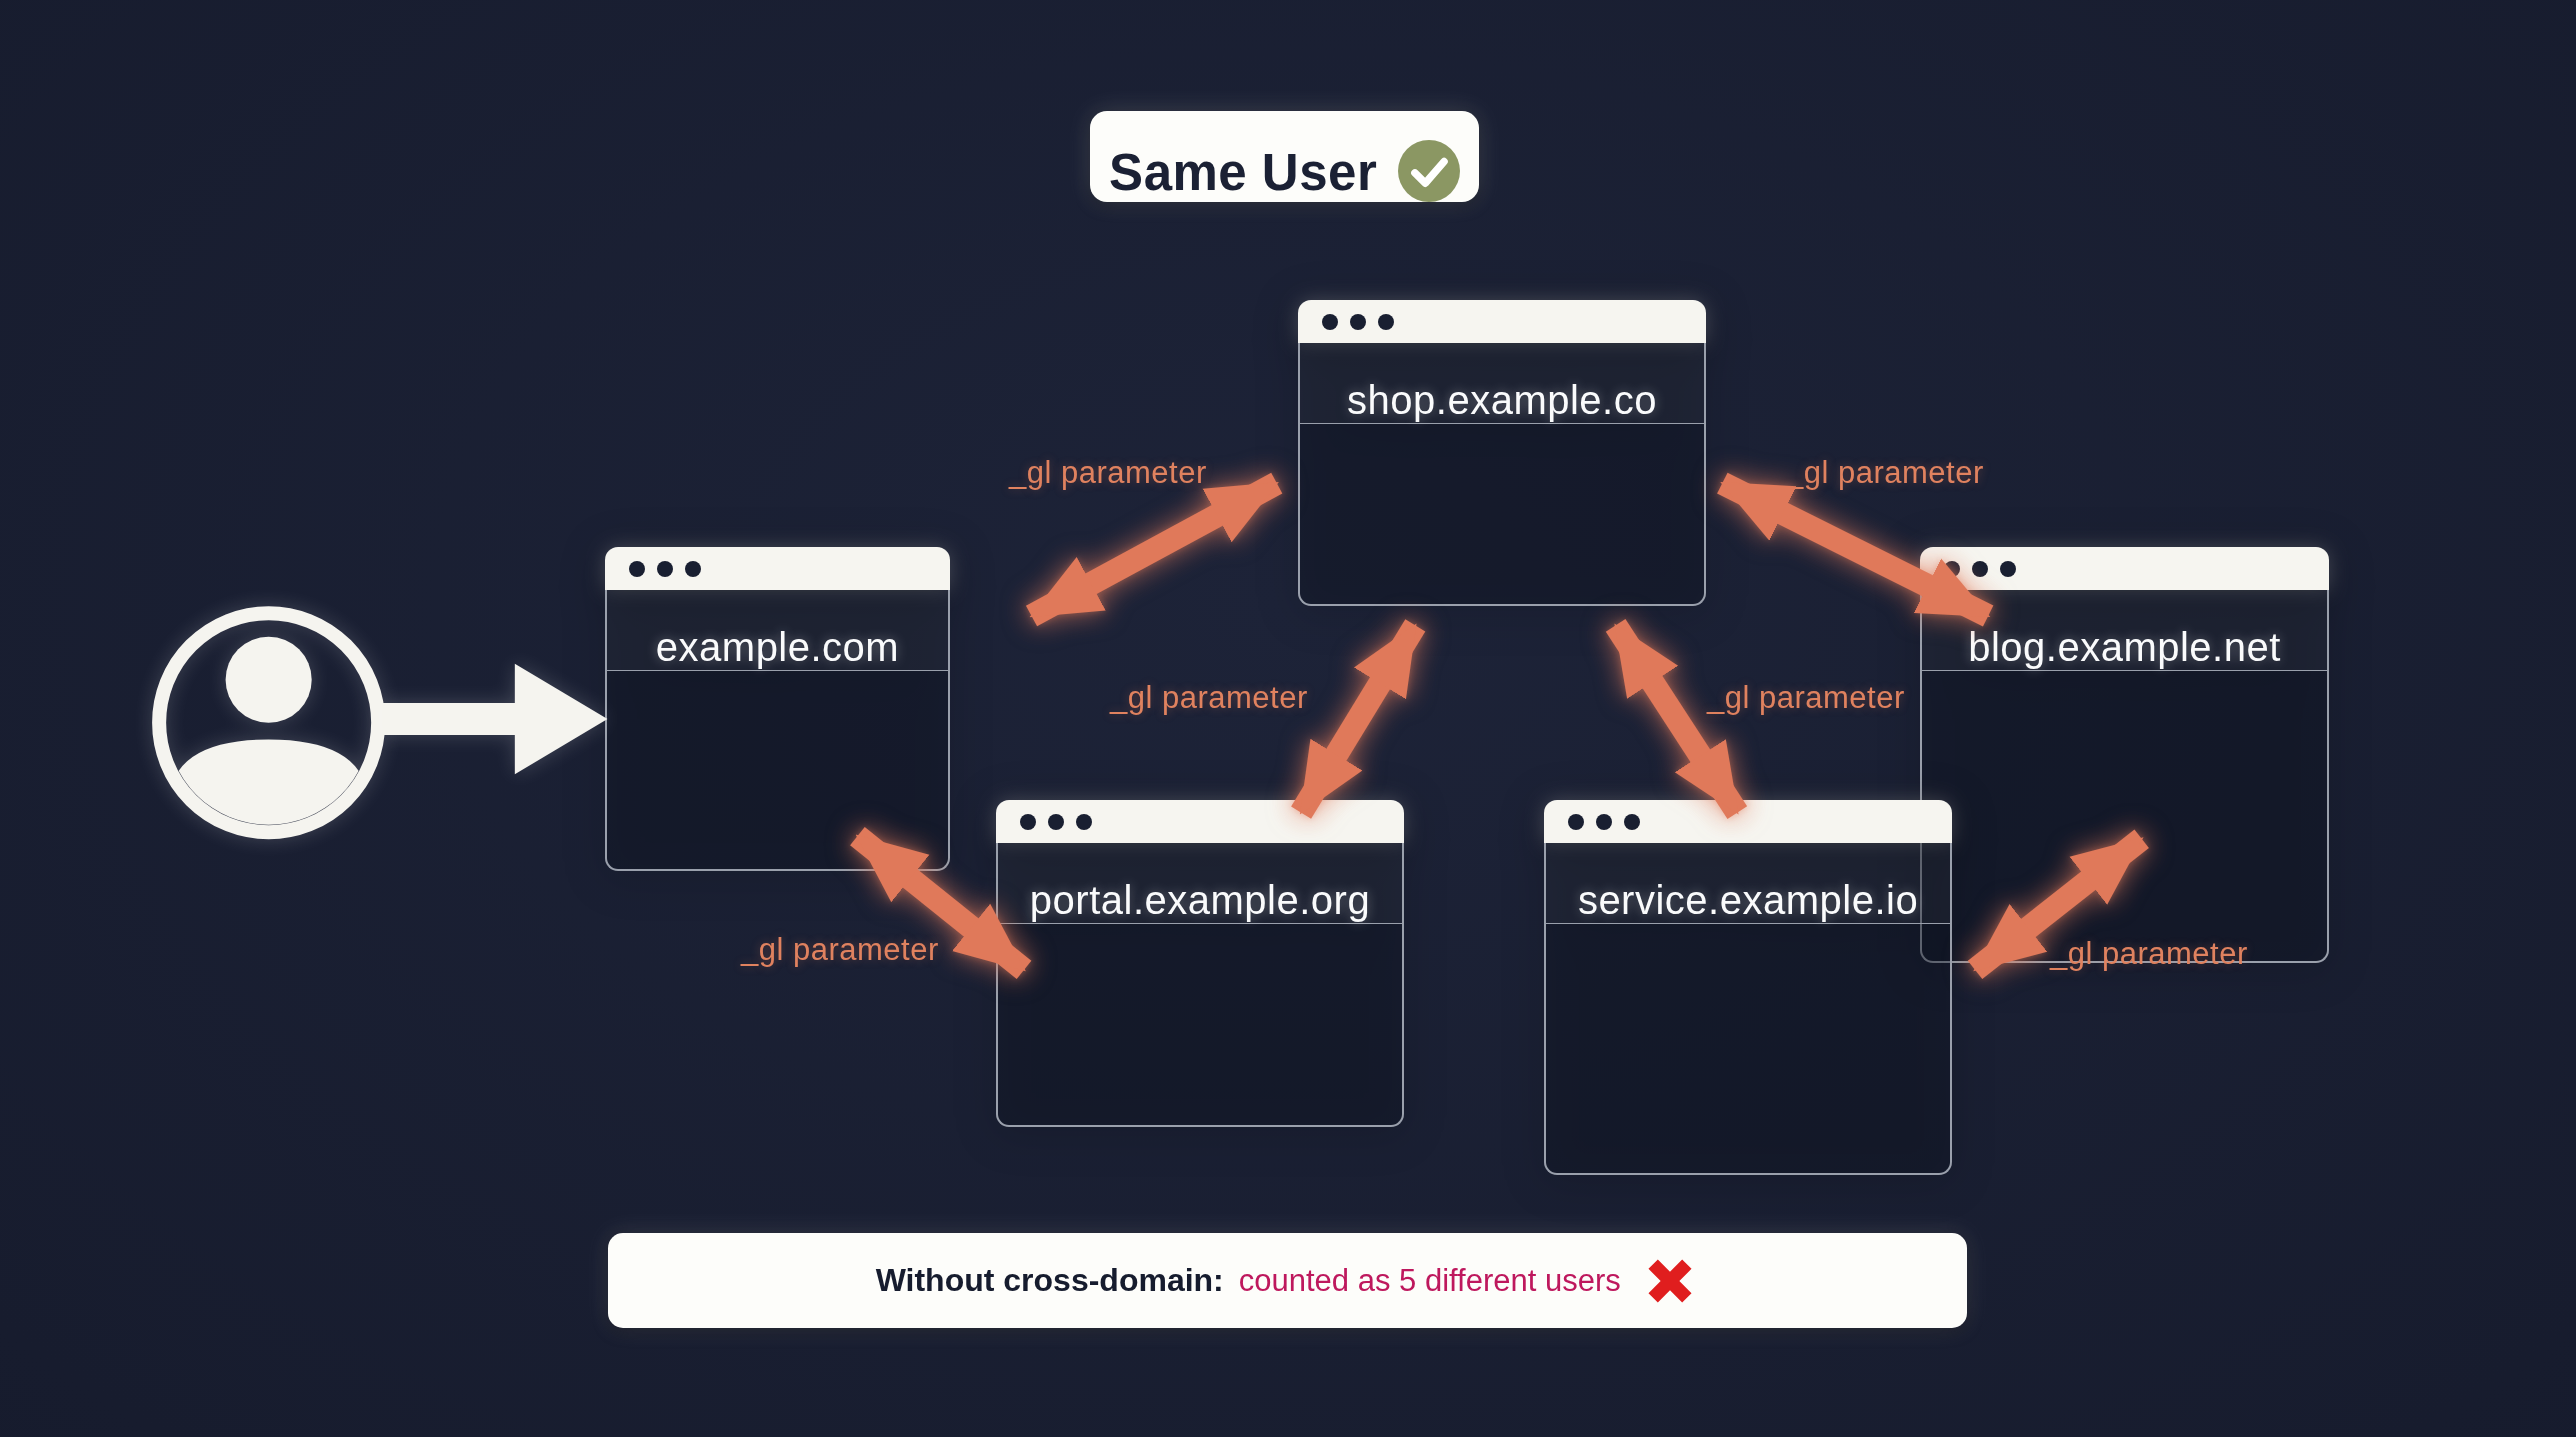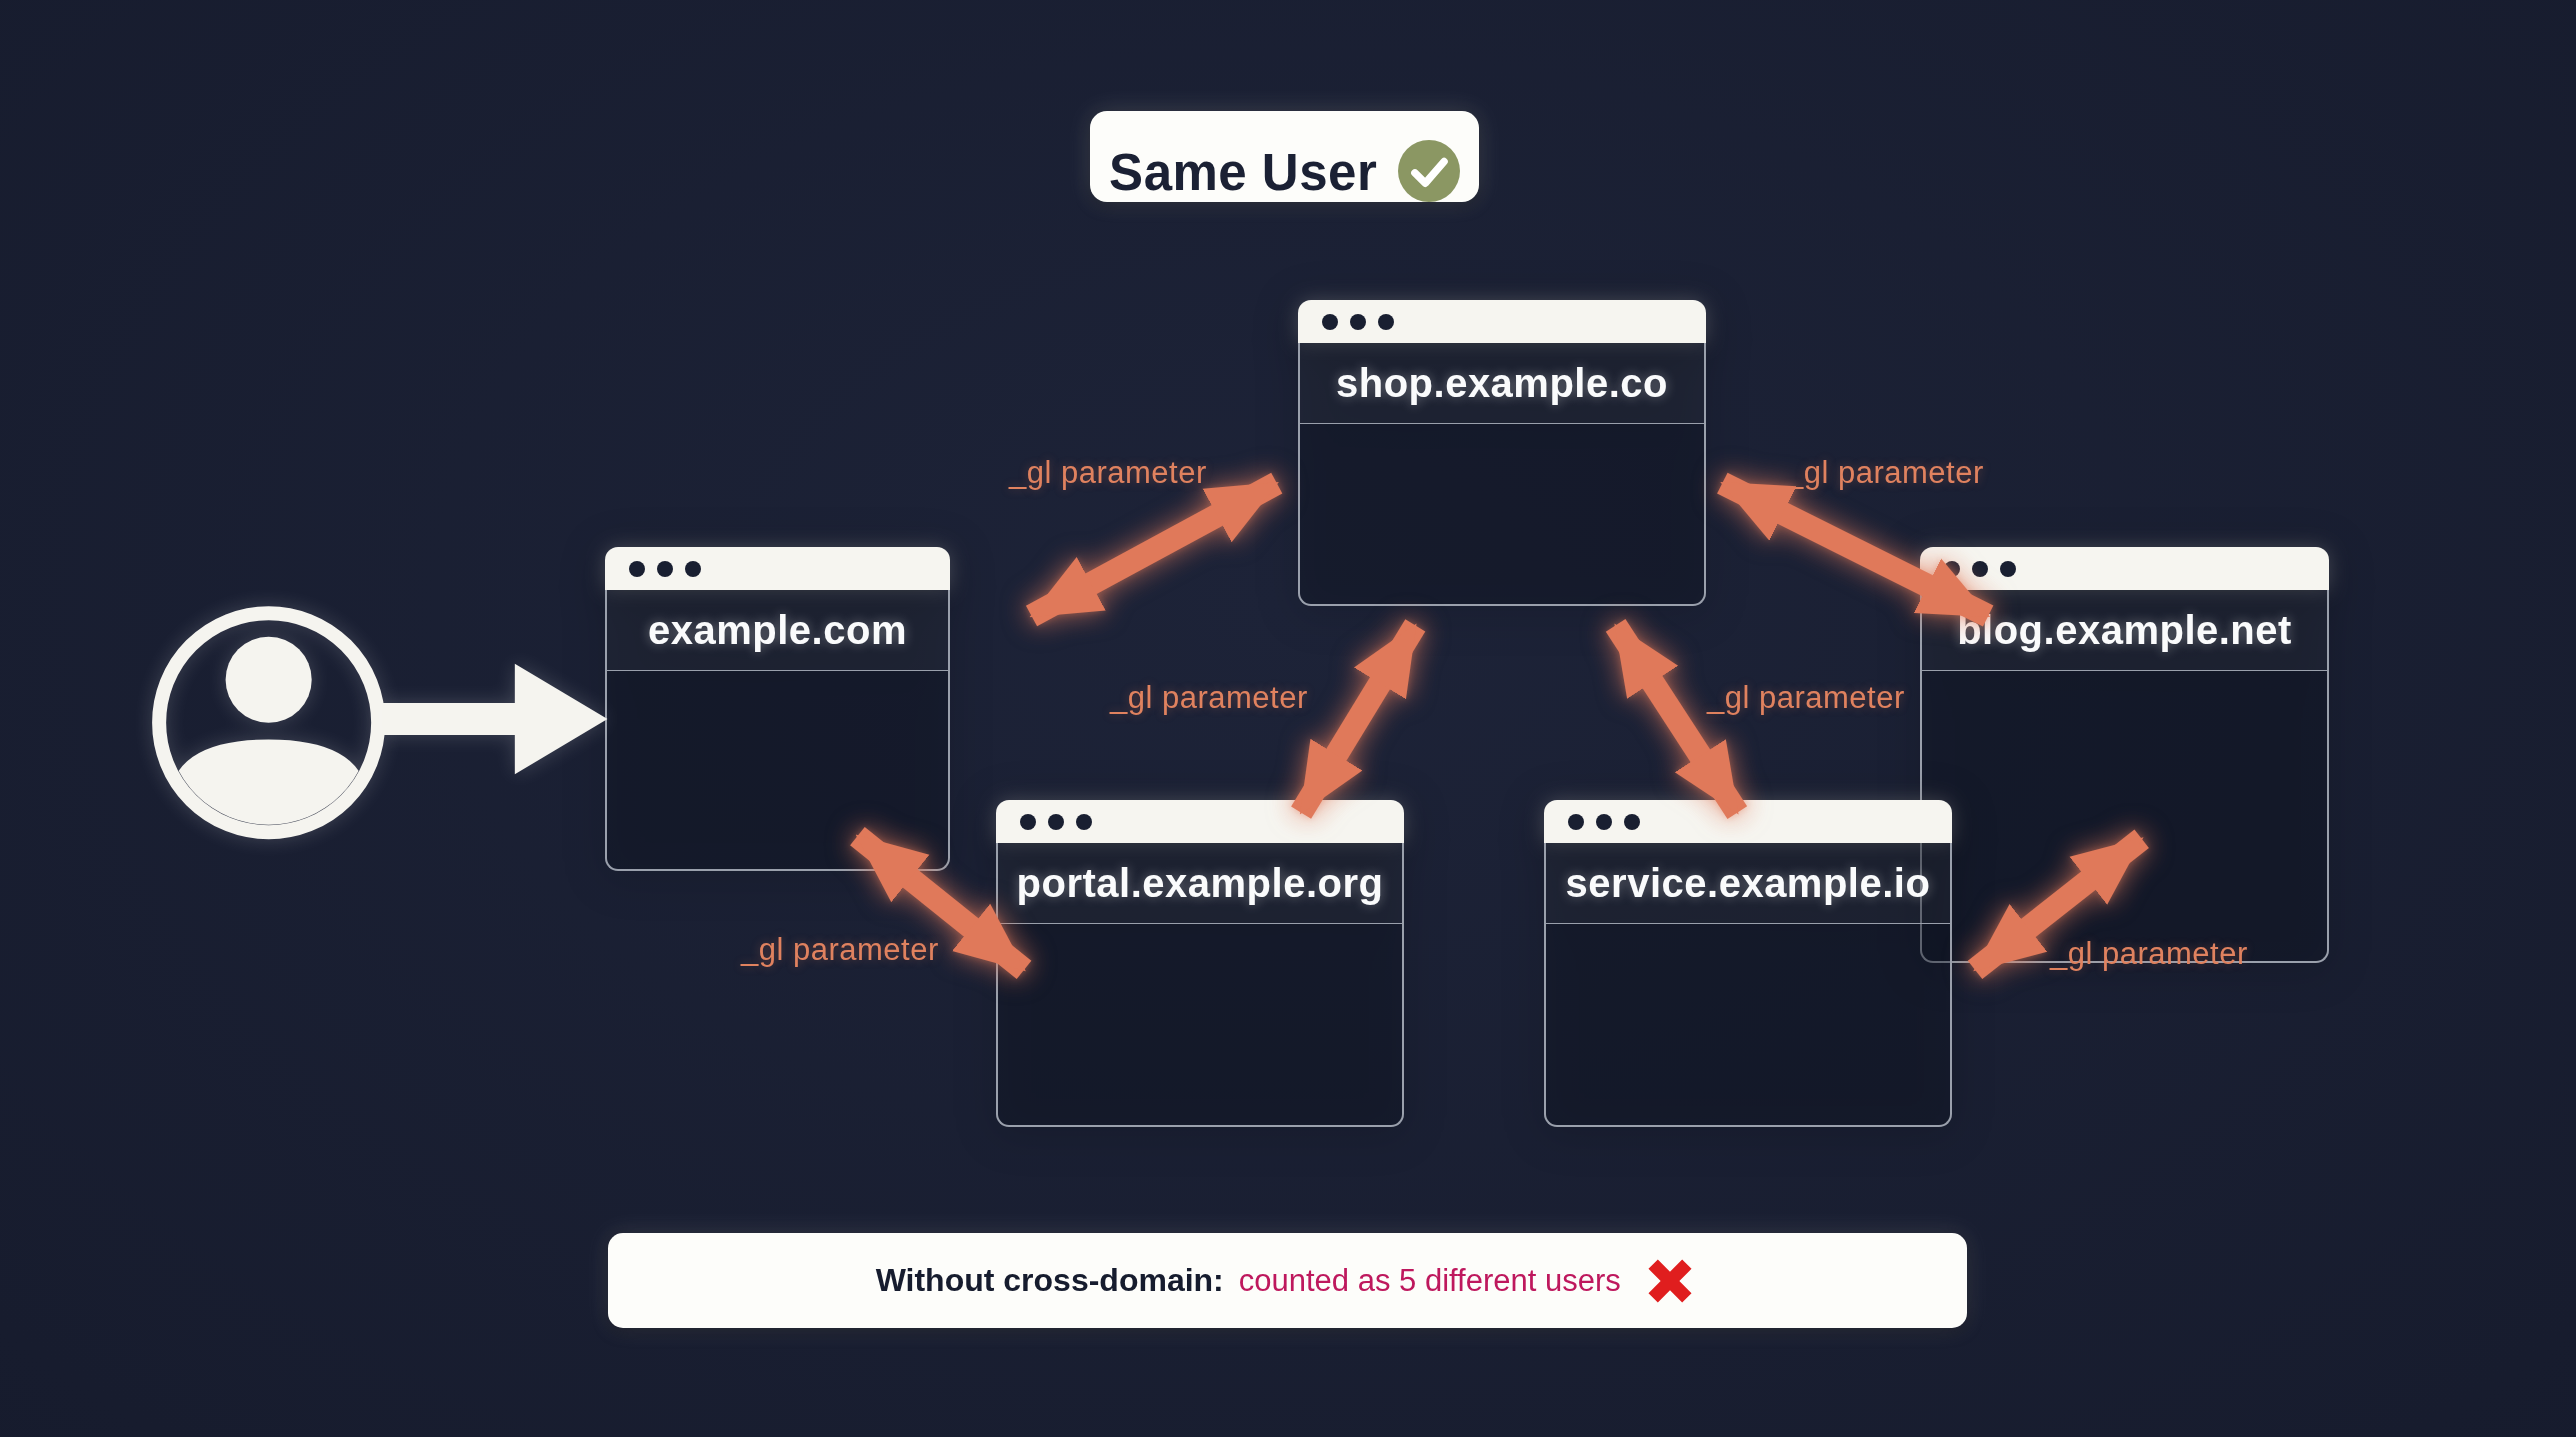--- a/index.html
+++ b/index.html
@@ -27,33 +27,33 @@
     box-shadow:0 0 20.6px rgba(245,243,235,.22);
   }
   .dot { width:16px; height:16px; border-radius:50%; background:#191f31; }
   .win-body {
     border:2.3px solid #9aa0ac; border-top:none; border-radius:0 0 13px 13px;
     display:flex; flex-direction:column;
     height:calc(100% - 43px);
     background:rgba(14,19,33,.35);
   }
   .domain-row {
-    height:81px; flex:0 0 81px; display:flex; align-items:center; justify-content:center;
-    border-bottom:1.9px solid #9aa0ac; background:rgba(255,255,255,.045);font-weight:bold;
+    height:81px; flex:0 0 81px; display:flex; align-items:flex-end; justify-content:center;
+    border-bottom:1.9px solid #9aa0ac; background:rgba(255,255,255,.045);
   }
   .domain-text {
     font-size:40px; color:#fafbfc; letter-spacing:0.5px;
     text-shadow:0 0 11.2px rgba(255,255,255,.35);
     white-space:nowrap;
   }
   .win-example { left:605px;  top:547px; width:345px; height:324px; }
   .win-shop    { left:1298px; top:300px; width:408px; height:306px; }
   .win-blog    { left:1920px; top:547px; width:409px; height:416px; }
   .win-portal  { left:996px; top:800px; width:408px; height:327px; }
-  .win-service { left:1544px; top:800px; width:408px; height:327px; }
+  .win-service { left:1544px; top:800px; width:408px; height:375px; }
 
   
   .gl-label {
     position:absolute; font-size:31px; color:#e0825f; white-space:nowrap;
     letter-spacing:0.5px; text-shadow:0 0 9.4px rgba(224,121,90,.35); z-index:5;
   }
   .l1 { left:1009px; top:455px; }
   .l2 { left:1786px; top:455px; }
   .l3 { left:1110px; top:680px; }
   .l4 { left:1707px; top:680px; }

